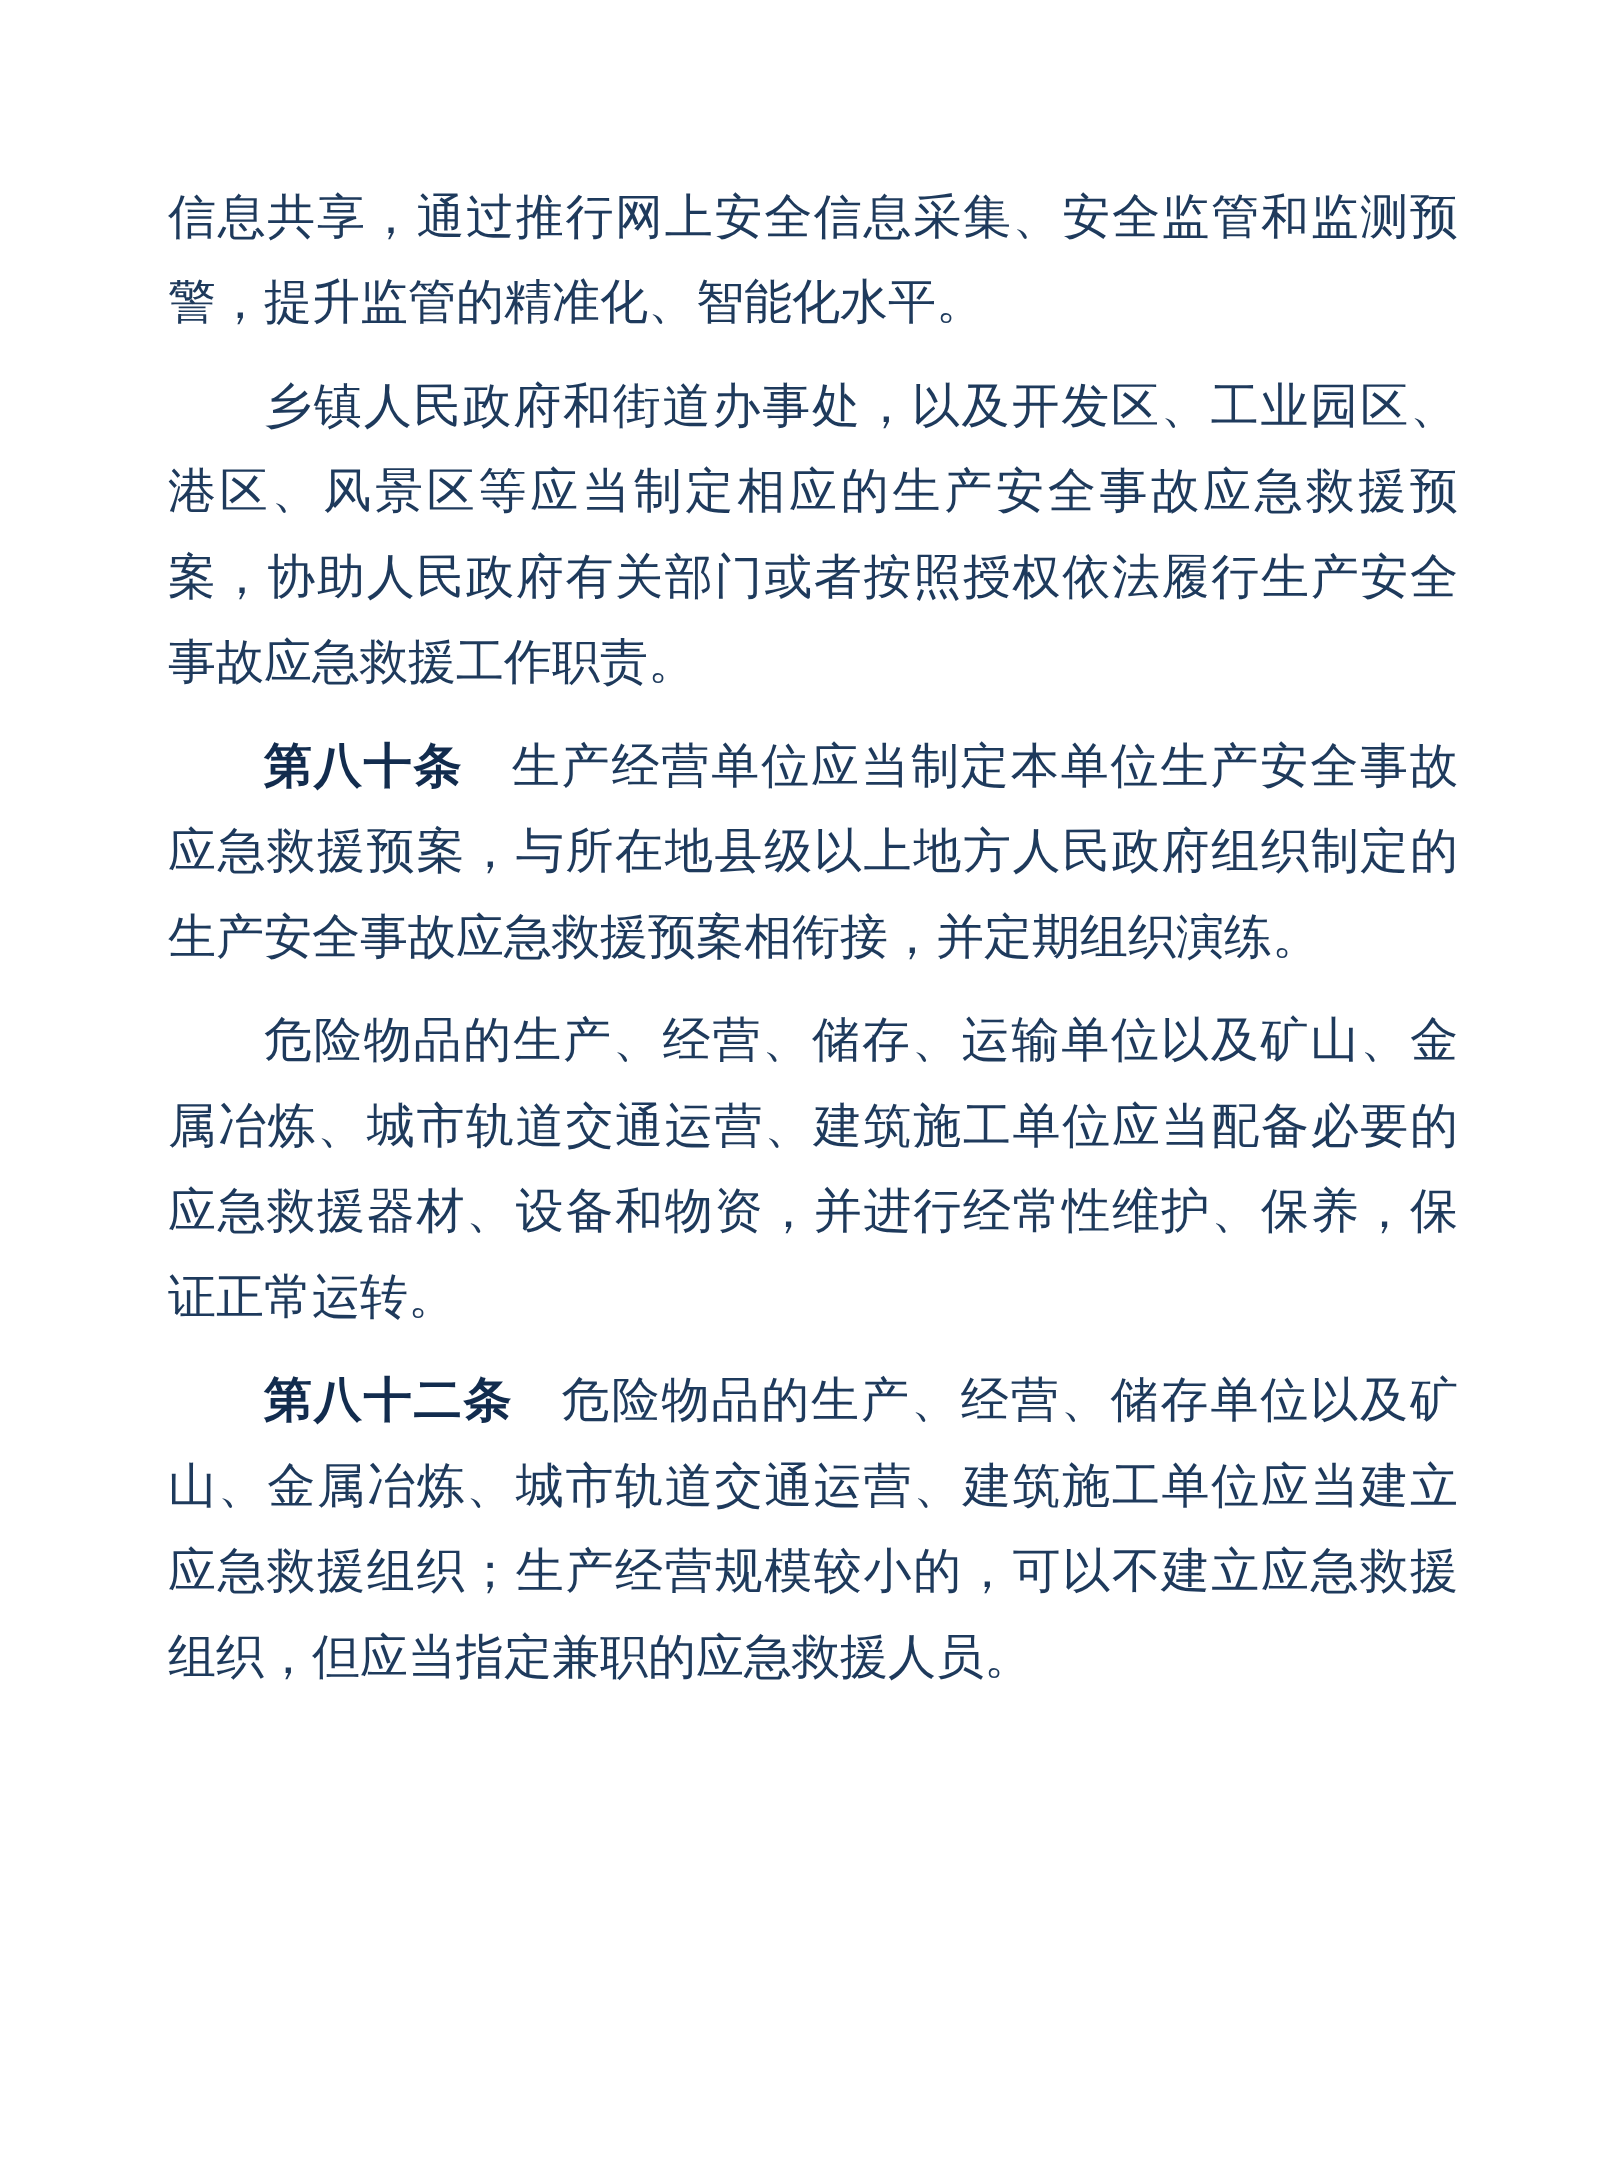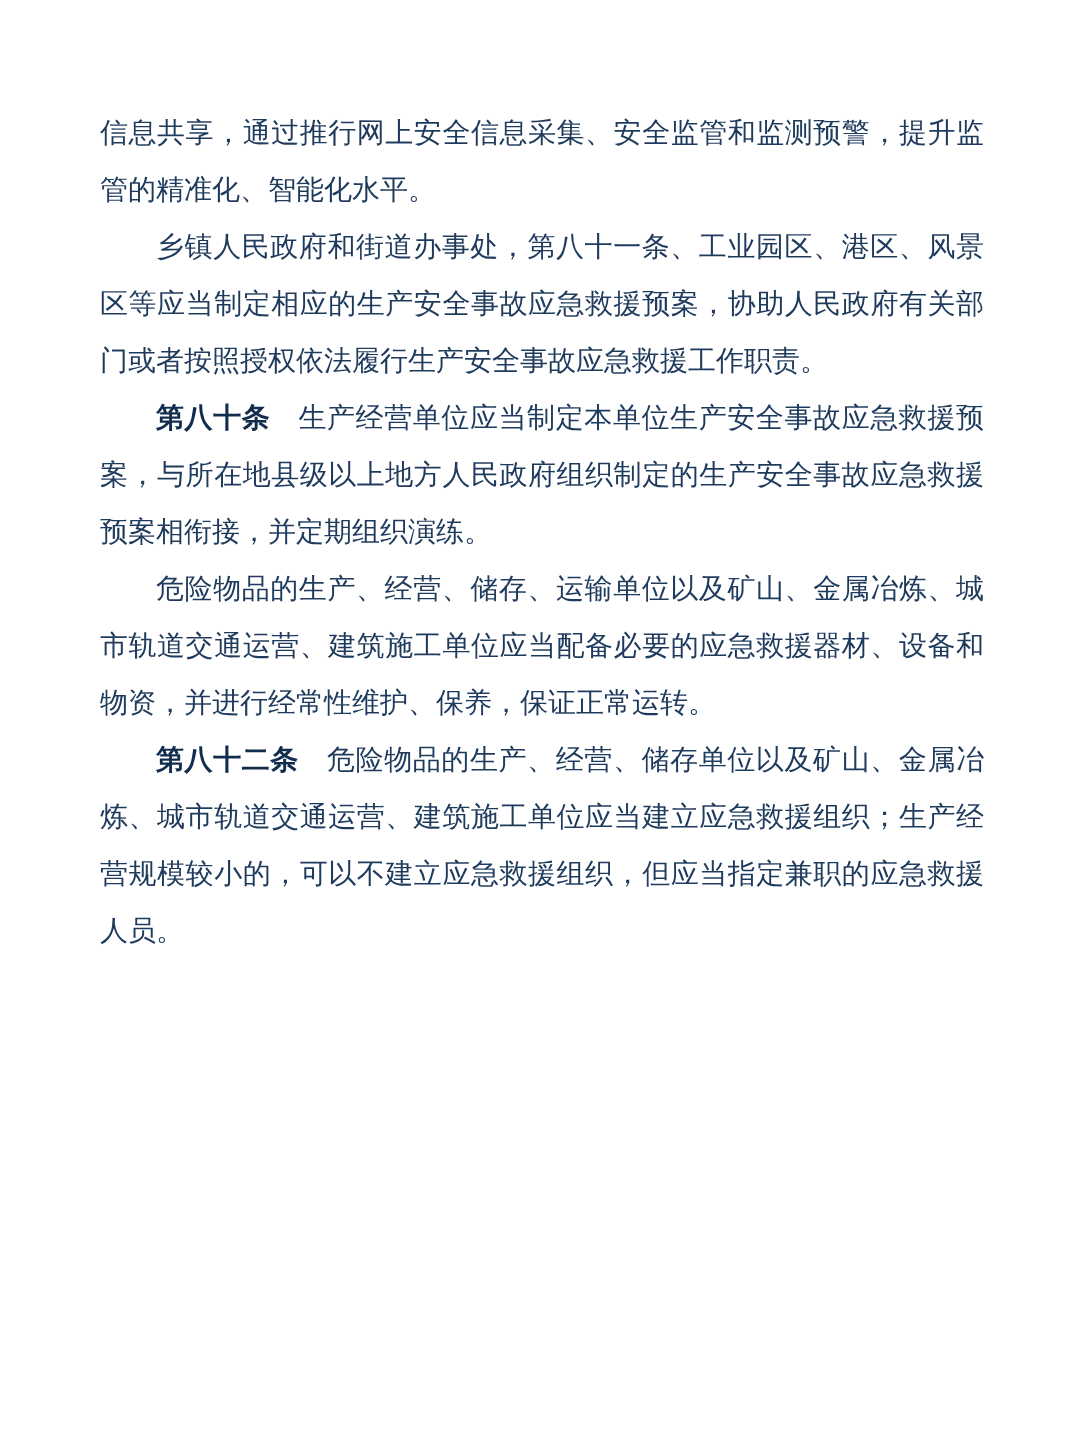--- a/index.html
+++ b/index.html
@@ -19,23 +19,23 @@
     margin: 0 auto;
     background: var(--bg);
     box-sizing: border-box;
     padding: 104px 96px 0 100px;
     overflow: hidden;
   }
   .doc-body {
     width: 100%;
   }
   .para {
-    margin: 0;
+    margin: 12px;
     font-family: "Liberation Serif", "DejaVu Serif", serif;
-    font-size: 28px;
+    font-size: 32px;
     line-height: 57px;
     color: var(--text-color);
     text-align: justify;
     text-justify: inter-ideograph;
     text-indent: 2em;
     word-break: break-all;
   }
   .para.continued {
     text-indent: 0;
   }
@@ -45,18 +45,18 @@
     color: var(--lead-color);
     margin-right: 1em;
   }
 </style>
 </head>
 <body>
 
 <div class="page">
   <div class="doc-body">
       <p class="para continued"><span>信息共享，通过推行网上安全信息采集、安全监管和监测预警，提升监管的精准化、智能化水平。</span></p>
-      <p class="para"><span>乡镇人民政府和街道办事处，第八十一条、工业园区、港区、风景区等应当制定相应的生产安全事故应急救援预案，协助人民政府有关部门或者按照授权依法履行生产安全事故应急救援工作职责。</span></p>
+      <p class="para"><span>乡镇人民政府和街道办事处，以及开发区、工业园区、港区、风景区等应当制定相应的生产安全事故应急救援预案，协助人民政府有关部门或者按照授权依法履行生产安全事故应急救援工作职责。</span></p>
       <p class="para"><span class="lead">第八十条</span><span>生产经营单位应当制定本单位生产安全事故应急救援预案，与所在地县级以上地方人民政府组织制定的生产安全事故应急救援预案相衔接，并定期组织演练。</span></p>
       <p class="para"><span>危险物品的生产、经营、储存、运输单位以及矿山、金属冶炼、城市轨道交通运营、建筑施工单位应当配备必要的应急救援器材、设备和物资，并进行经常性维护、保养，保证正常运转。</span></p>
       <p class="para"><span class="lead">第八十二条</span><span>危险物品的生产、经营、储存单位以及矿山、金属冶炼、城市轨道交通运营、建筑施工单位应当建立应急救援组织；生产经营规模较小的，可以不建立应急救援组织，但应当指定兼职的应急救援人员。</span></p>
     </div>
 </div>
 
 </body></html>

